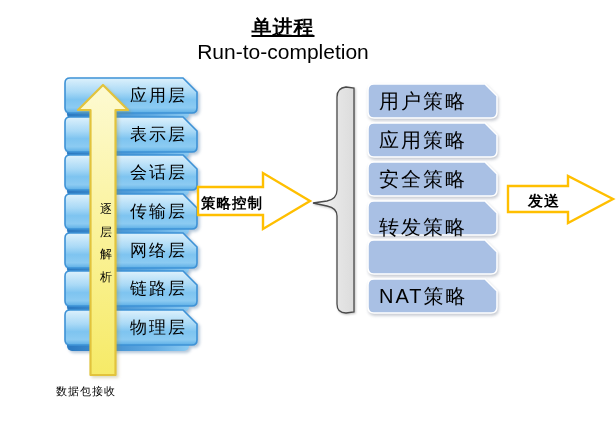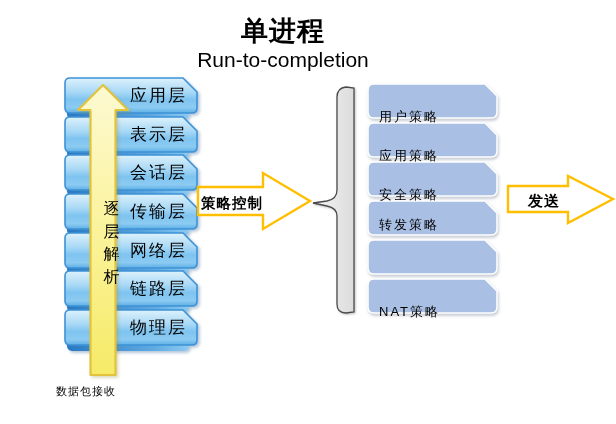--- a/index.html
+++ b/index.html
@@ -3,33 +3,33 @@
 <meta charset="utf-8">
 <style>
   html,body{margin:0;padding:0;background:#fff;}
   .canvas{
     position:relative;width:616px;height:424px;background:#ffffff;overflow:hidden;
     font-family:"Liberation Sans","DejaVu Sans",sans-serif;color:#000;
   }
   .canvas svg{position:absolute;left:0;top:0;}
   .abs{position:absolute;}
   .title-block{left:128px;top:15px;width:310px;text-align:center;line-height:1.2;}
-  .title-cn{font-size:27px;font-weight:700;letter-spacing:1px;}
+  .title-cn{font-size:20px;font-weight:700;letter-spacing:1px;text-decoration:underline;}
   .title-en{font-size:21px;font-weight:400;}
   .osi-label{
     left:59px;width:132px;height:35px;display:flex;align-items:center;justify-content:flex-end;
     padding-right:4px;box-sizing:border-box;font-size:17px;letter-spacing:2px;white-space:nowrap;
   }
   .policy-label{
     left:368px;width:129px;height:34px;display:flex;align-items:center;
-    padding-left:11px;box-sizing:border-box;font-size:13px;letter-spacing:2px;white-space:nowrap;margin-top:16px;
+    padding-left:11px;box-sizing:border-box;font-size:20px;letter-spacing:2px;white-space:nowrap;
   }
   .vertical-label{
-    left:95px;top:198px;width:17px;font-size:16px;line-height:22.5px;
-    text-align:center;word-break:break-all;letter-spacing:0;margin-left:8px;
+    left:95px;top:198px;width:17px;font-size:12px;line-height:22.5px;
+    text-align:right;word-break:break-all;letter-spacing:0;
   }
   .receive-label{left:56px;top:384px;font-size:11px;font-weight:400;letter-spacing:1px;}
   .flow-label{text-align:right;font-size:14.5px;letter-spacing:1px;white-space:nowrap;font-weight:bold;}
   .policy-control-label{left:197px;top:194px;width:66px;}
   .send-label{left:508px;top:192px;width:52px;font-size:15px;}
 
   .osi-box{stroke:#3e92d6;stroke-width:1.6;}
   .osi-fold{stroke:none;}
   .osi-box-g{filter:drop-shadow(2px 2px 1.5px rgba(90,130,170,0.45));}
   .policy-box{stroke:#ffffff;stroke-width:1.5;}
@@ -141,19 +141,19 @@
   <div class="abs osi-label" style="top:271px">链路层</div>
   <div class="abs osi-label" style="top:310px">物理层</div>
 
   <div class="abs vertical-label">逐层解析</div>
 
   <div class="abs receive-label">数据包接收</div>
 
   <div class="abs policy-label" style="top:84px">用户策略</div>
   <div class="abs policy-label" style="top:123px">应用策略</div>
   <div class="abs policy-label" style="top:162px">安全策略</div>
-  <div class="abs policy-label" style="top:192px">转发策略</div>
+  <div class="abs policy-label" style="top:210px">转发策略</div>
   <div class="abs policy-label" style="top:279px">NAT策略</div>
 
   <div class="abs flow-label policy-control-label">策略控制</div>
   <div class="abs flow-label send-label">发送</div>
 
 </div>
 
 </body></html>

